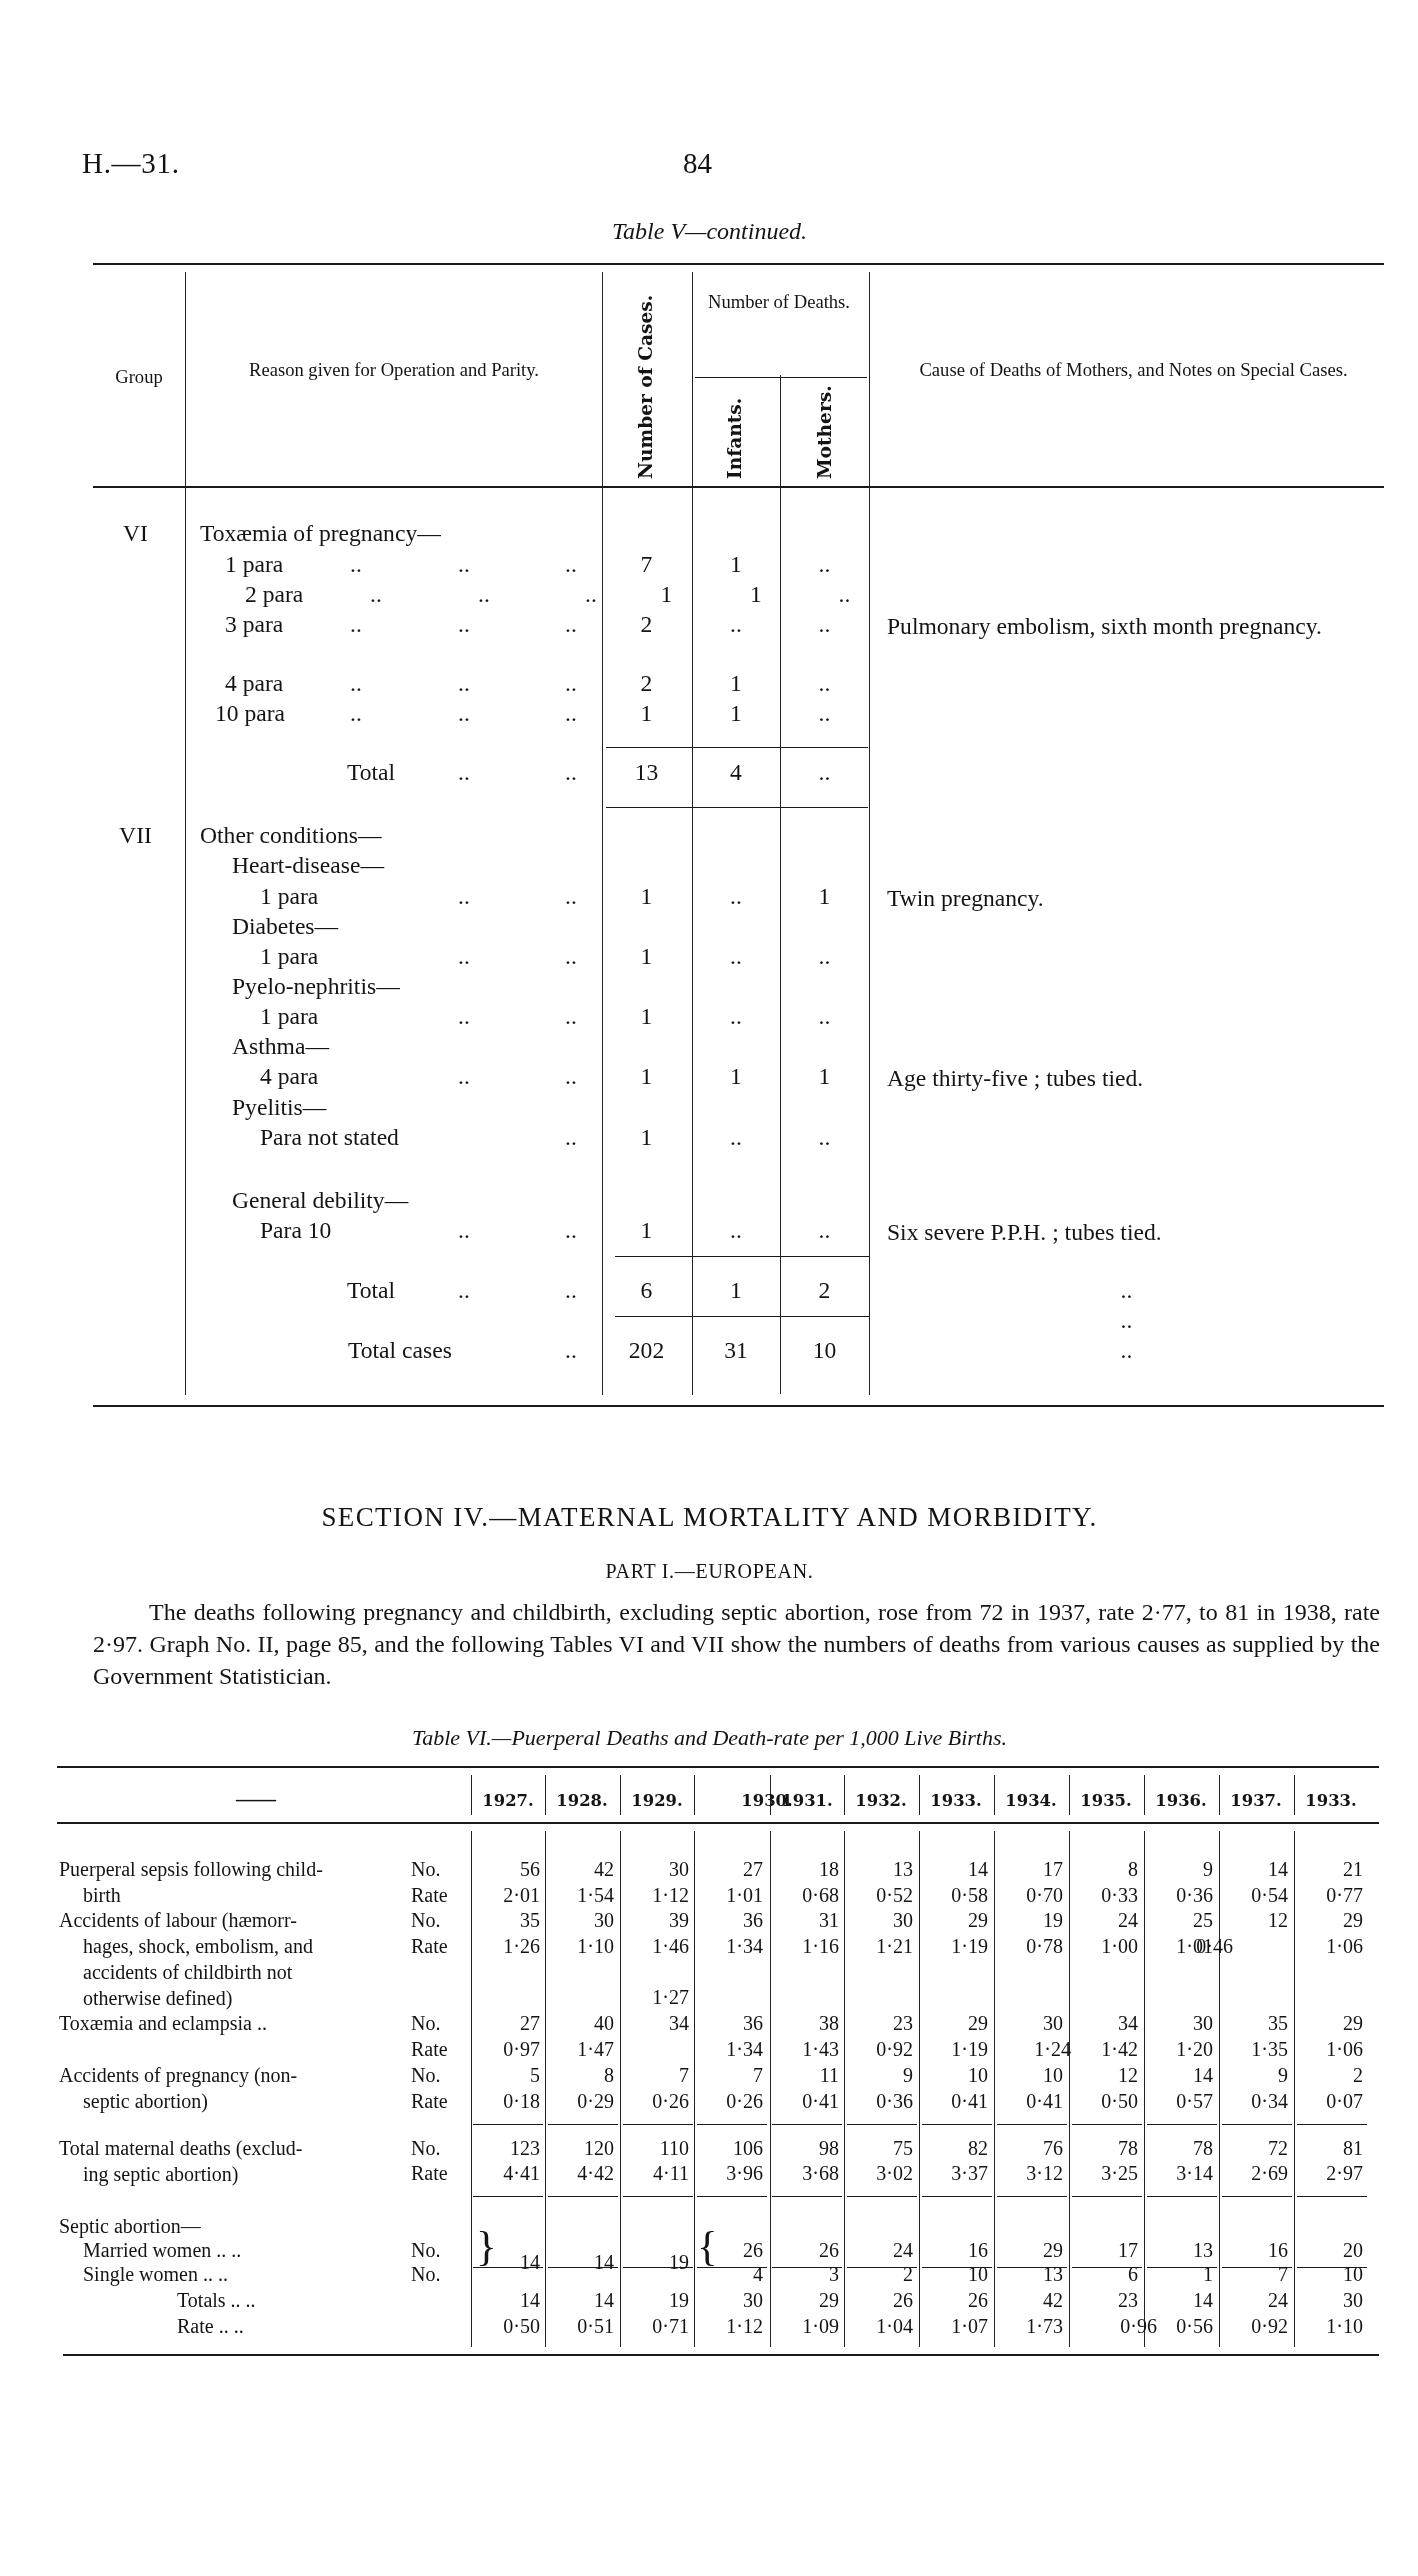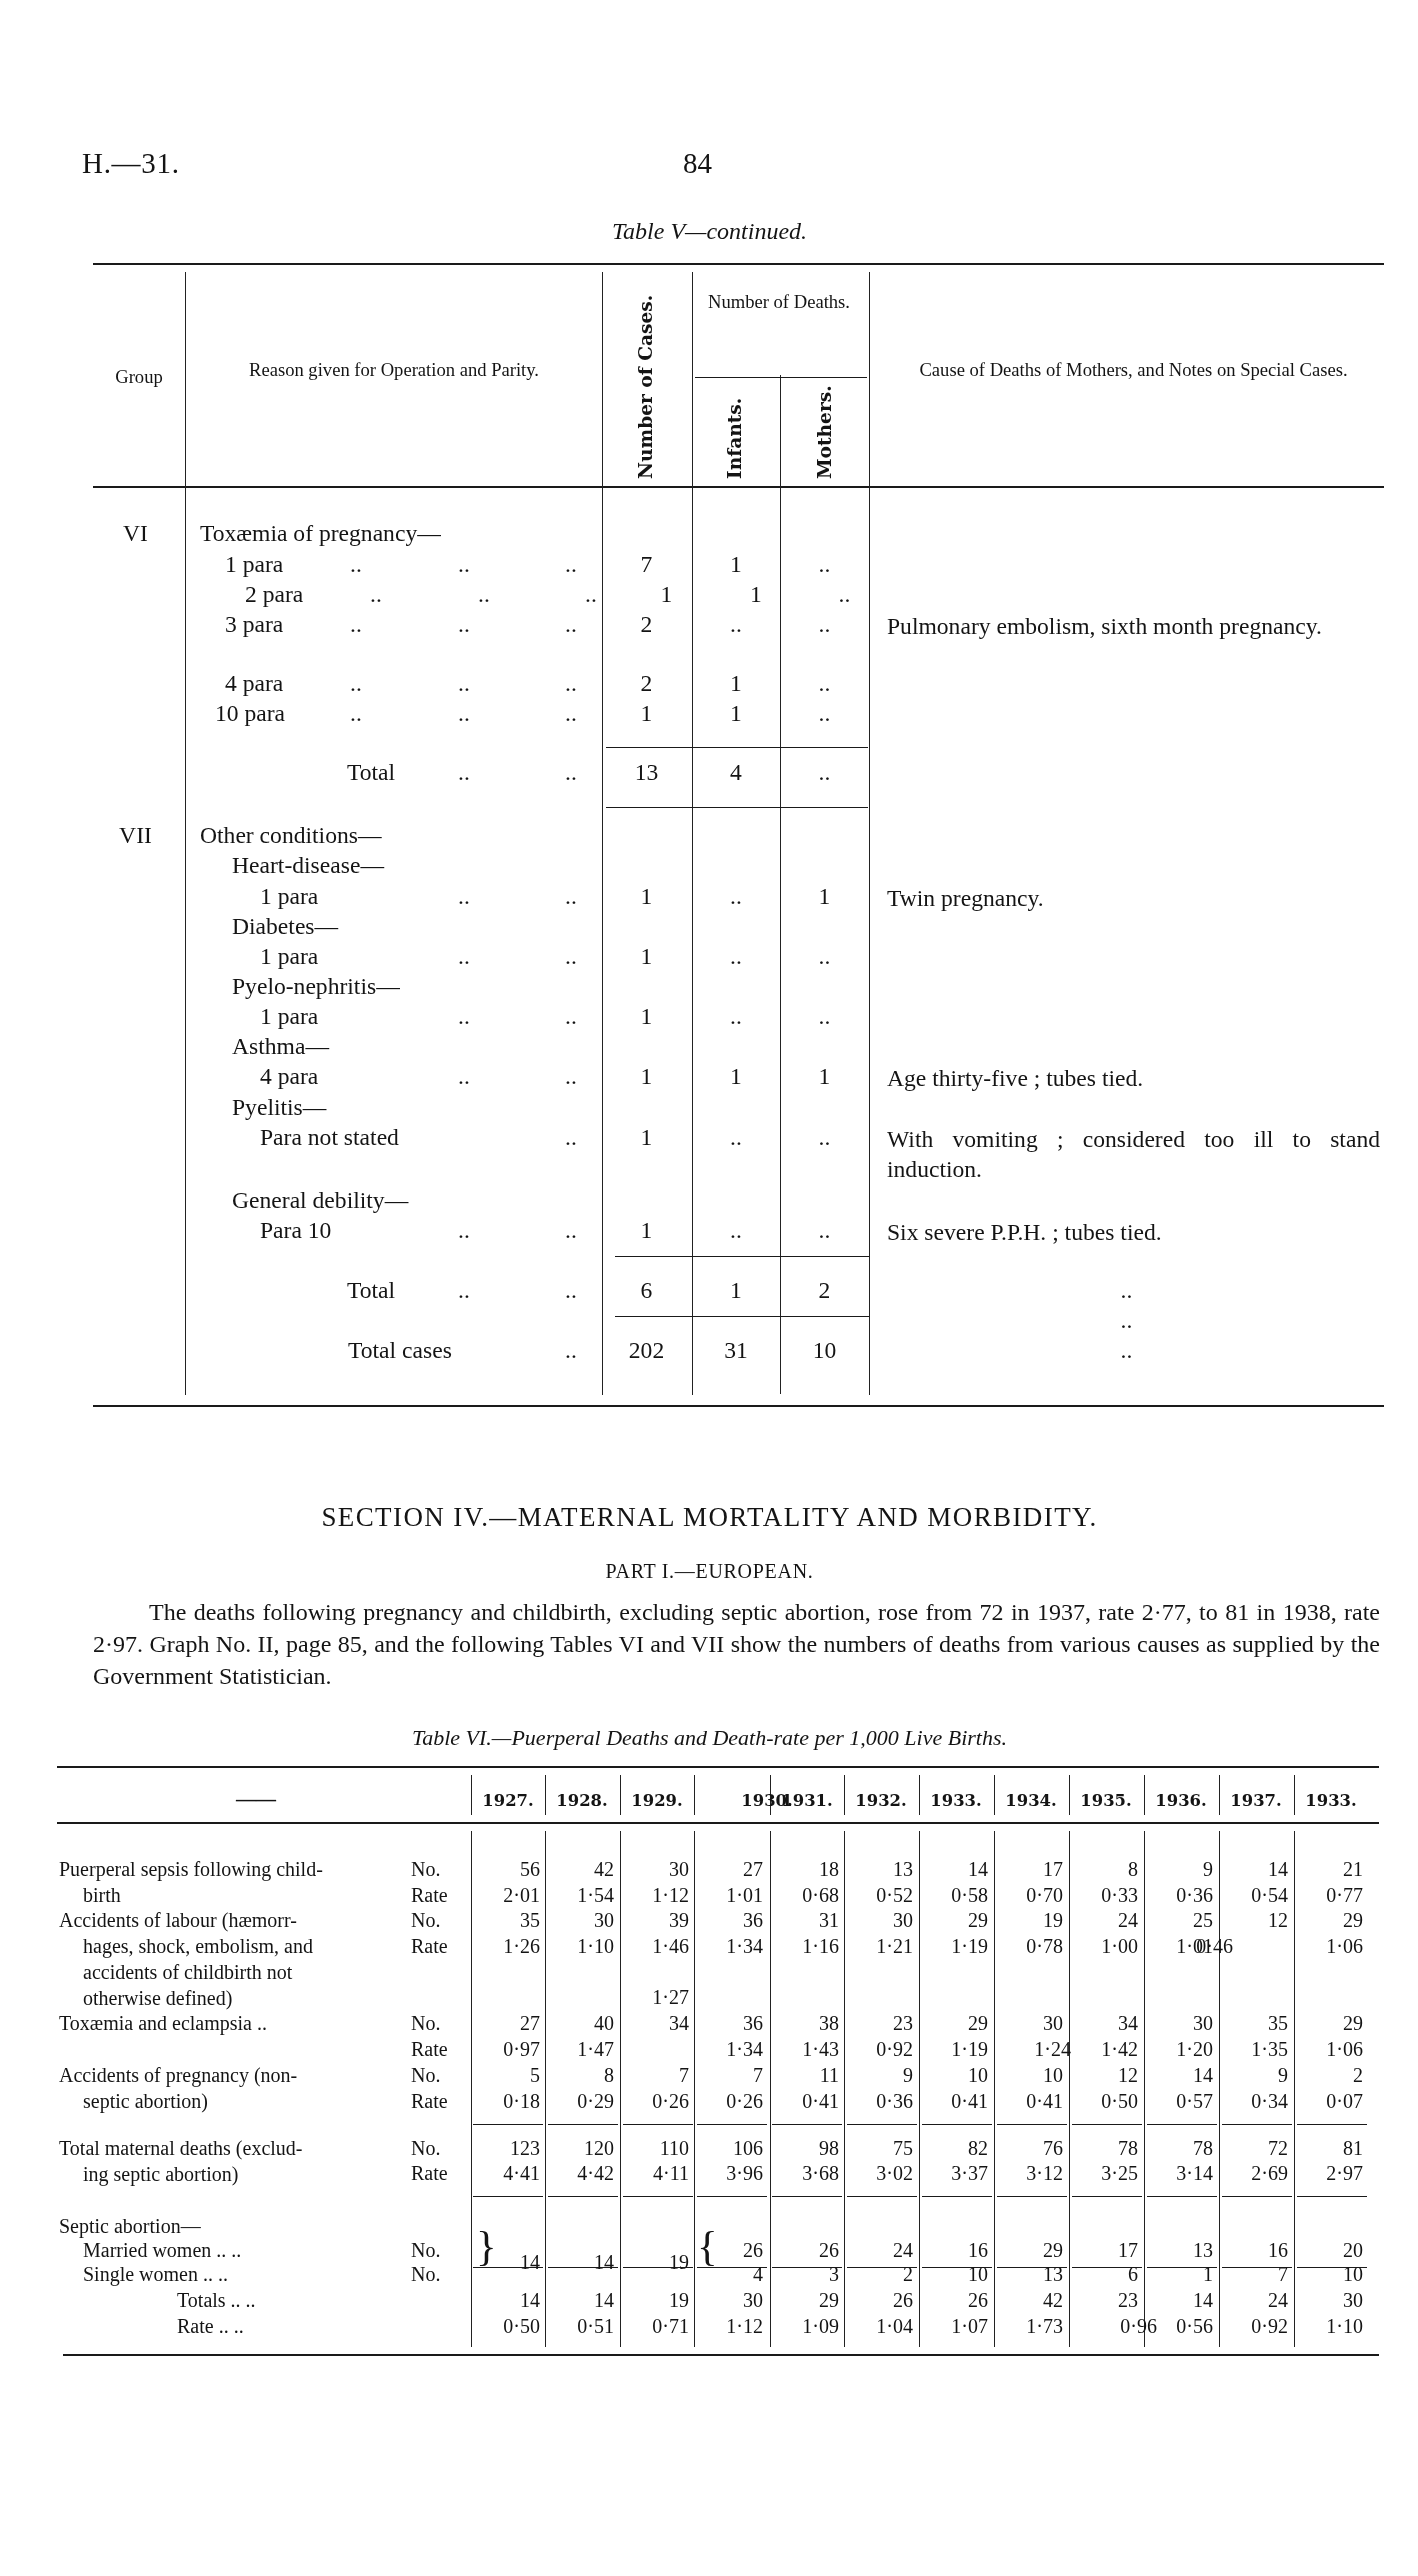--- a/index.html
+++ b/index.html
@@ -188,21 +188,20 @@
 
   <div class="t5-row" style="top:1094px;">
     <span class="c-label" style="left:232px">Pyelitis—</span>
   </div>
   <div class="t5-row" style="top:1124px;">
     <span class="c-label" style="left:260px">Para not stated</span>
     <span class="c-dots3">..</span>
     <span class="c-cases">1</span>
     <span class="c-inf">..</span>
     <span class="c-moth">..</span>
-    <span class="c-note">With vomiting ;  considered too ill to stand induction.</span>
   </div>
 
   <div class="t5-row" style="top:1187px;">
     <span class="c-label" style="left:232px">General debility—</span>
   </div>
   <div class="t5-row" style="top:1217px;">
     <span class="c-label" style="left:260px">Para 10</span>
     <span class="c-dots2">..</span>
     <span class="c-dots3">..</span>
     <span class="c-cases">1</span>

